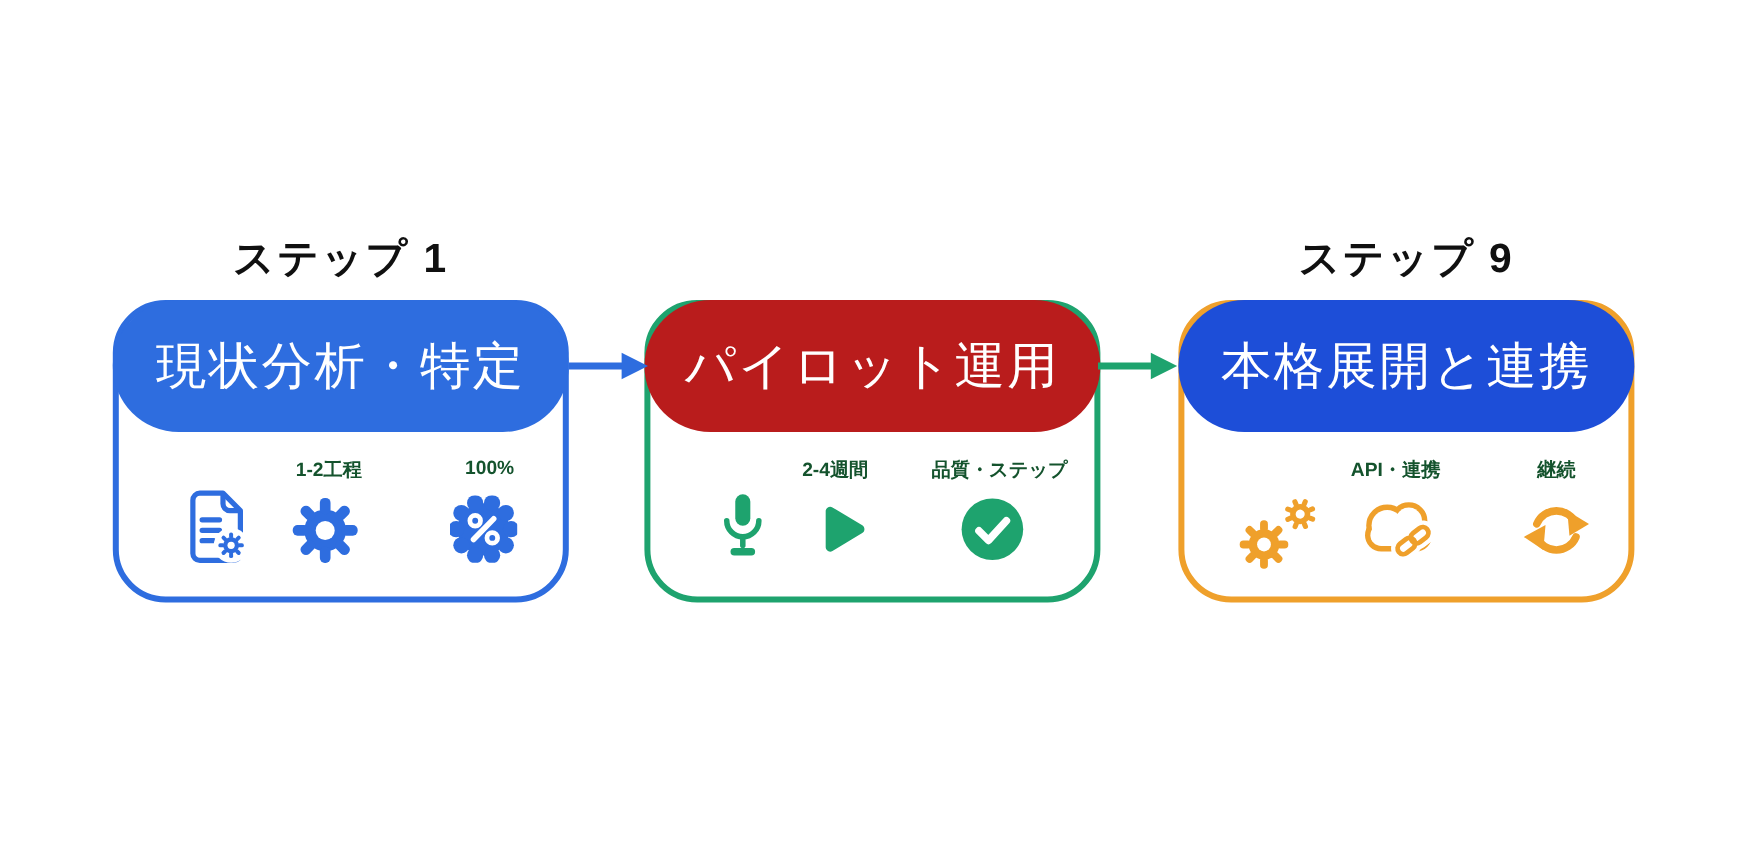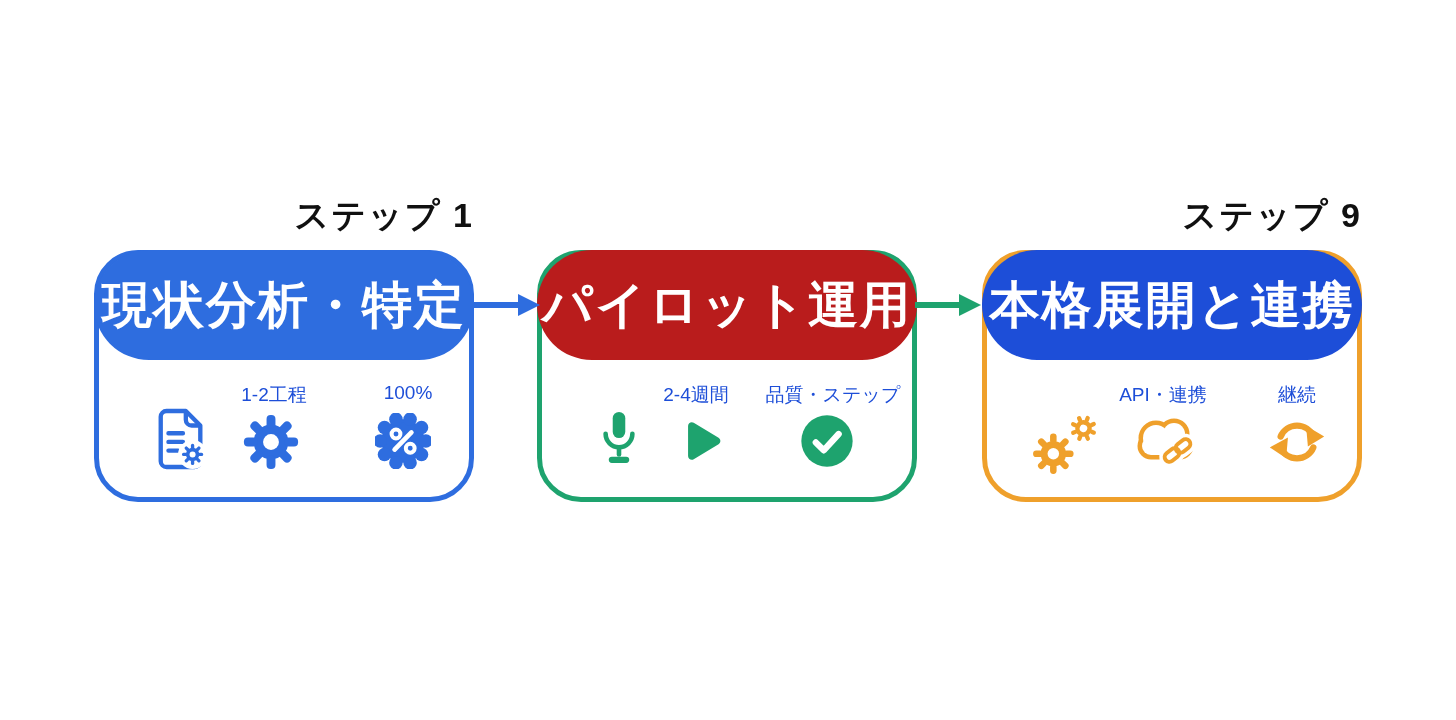--- a/index.html
+++ b/index.html
@@ -1,21 +1,21 @@
 <!DOCTYPE html>
 <html><head>
 <meta charset="utf-8">
 <style>
   html,body{margin:0;padding:0;background:#ffffff;}
   .canvas{
     position:relative;width:1456px;height:720px;background:#ffffff;overflow:hidden;
     font-family:"Liberation Sans","DejaVu Sans",sans-serif;
   }
   .step-title{
-    position:absolute;top:193px;width:380px;text-align:right;
+    position:absolute;top:193px;width:380px;text-align:center;
     font-size:34px;font-weight:700;color:#101010;letter-spacing:2px;white-space:nowrap;
   }
   .step-title.s1{left:94px}
   .step-title.s2{left:537px}
   .step-title.s3{left:982px}
 
   .card{
     position:absolute;top:250px;width:380px;height:252px;background:#ffffff;
     border-style:solid;border-width:5px;border-radius:44px;box-sizing:border-box;
   }
@@ -24,26 +24,26 @@
   .card.s3{left:982px;border-color:#efa02b}
 
   .pill{
     position:absolute;top:-5px;left:-5px;right:-5px;height:110px;border-radius:55px;
     display:flex;align-items:center;justify-content:center;
   }
   .card.s1 .pill{background:#2e6ddf}
   .card.s2 .pill{background:#b91c1c}
   .card.s3 .pill{background:#1d4ed8}
   .pill-text{
-    color:#ffffff;font-size:50px;font-weight:700;letter-spacing:2px;white-space:nowrap;
+    color:#ffffff;font-size:42px;font-weight:400;letter-spacing:2px;white-space:nowrap;
   }
 
   .metric{
     position:absolute;top:127px;transform:translateX(-50%);
-    font-size:19px;font-weight:400;color:#1d4ed8;white-space:nowrap;
+    font-size:16px;font-weight:700;color:#14532d;white-space:nowrap;
   }
   .card.s1 .metric.m1{left:175px}
   .card.s1 .metric.m2{left:309px}
   .card.s2 .metric.m1{left:154px}
   .card.s2 .metric.m2{left:291px}
   .card.s3 .metric.m1{left:176px}
   .card.s3 .metric.m2{left:310px}
 
   .icon{position:absolute;top:152px;transform:translateX(-50%);display:flex;align-items:center;justify-content:center}
   .card.s1 .icon.i1{left:82px}

